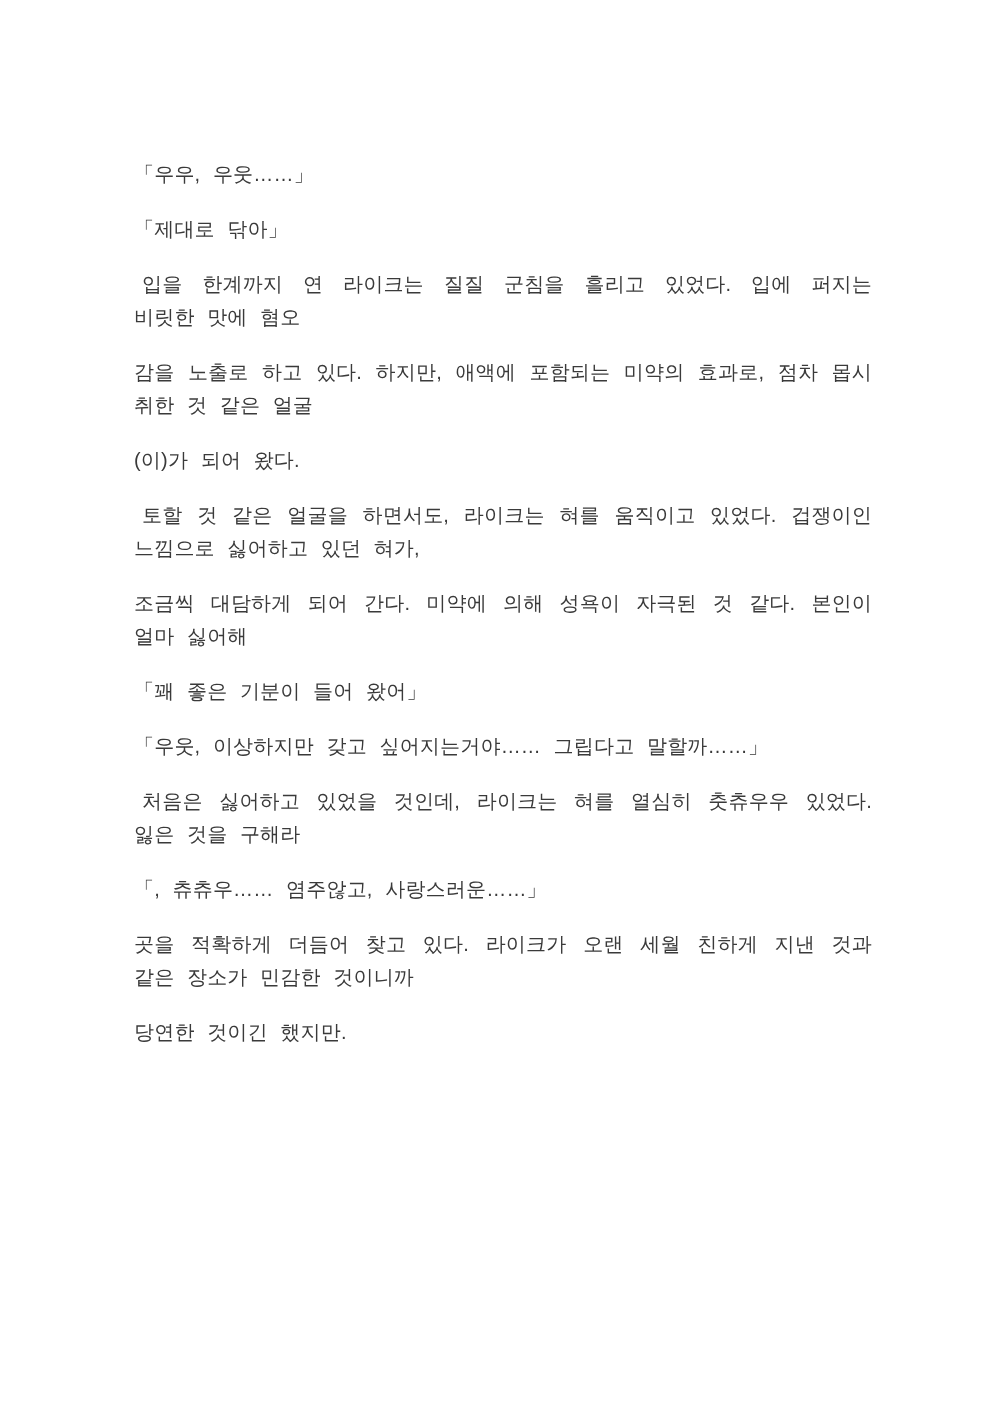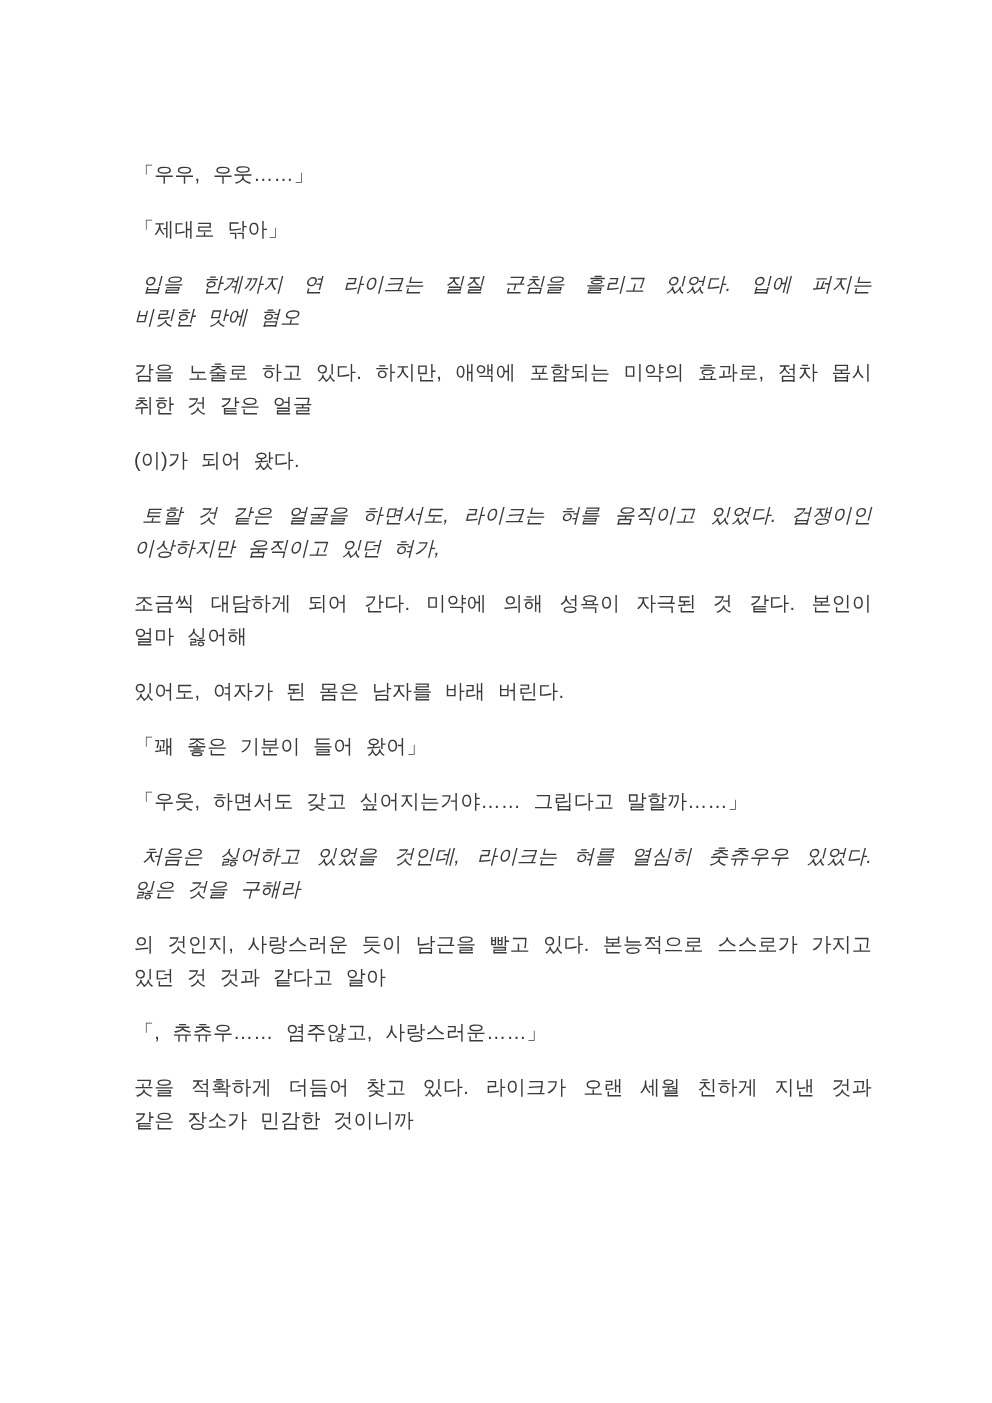--- a/index.html
+++ b/index.html
@@ -29,36 +29,34 @@
     line-height: 33px;
     color: #3a3a3a;
     letter-spacing: 0.2px;
     word-spacing: 0.34em;
     text-align: justify;
     word-break: keep-all;
     overflow-wrap: break-word;
   }
   .para.indent {
     text-indent: 8px;
-    font-style: italic;
   }
 </style>
 </head>
 <body>
 
 <div class="page">
   <div class="text-content">
       <p class="para">「우우, 우웃……」</p>
       <p class="para">「제대로 닦아」</p>
       <p class="para indent">입을 한계까지 연 라이크는 질질 군침을 흘리고 있었다. 입에 퍼지는 비릿한 맛에 혐오</p>
       <p class="para">감을 노출로 하고 있다. 하지만, 애액에 포함되는 미약의 효과로, 점차 몹시 취한 것 같은 얼굴</p>
       <p class="para">(이)가 되어 왔다.</p>
-      <p class="para indent">토할 것 같은 얼굴을 하면서도, 라이크는 혀를 움직이고 있었다. 겁쟁이인 이상하지만 움직이고 있던 혀가,</p>
+      <p class="para indent">토할 것 같은 얼굴을 하면서도, 라이크는 혀를 움직이고 있었다. 겁쟁이인 느낌으로 싫어하고 있던 혀가,</p>
       <p class="para">조금씩 대담하게 되어 간다. 미약에 의해 성욕이 자극된 것 같다. 본인이 얼마 싫어해</p>
-      <p class="para">있어도, 여자가 된 몸은 남자를 바래 버린다.</p>
       <p class="para">「꽤 좋은 기분이 들어 왔어」</p>
-      <p class="para">「우웃, 하면서도 갖고 싶어지는거야…… 그립다고 말할까……」</p>
+      <p class="para">「우웃, 이상하지만 갖고 싶어지는거야…… 그립다고 말할까……」</p>
       <p class="para indent">처음은 싫어하고 있었을 것인데, 라이크는 혀를 열심히 춧츄우우 있었다. 잃은 것을 구해라</p>
-      <p class="para">의 것인지, 사랑스러운 듯이 남근을 빨고 있다. 본능적으로 스스로가 가지고 있던 것 것과 같다고 알아</p>
       <p class="para">「, 츄츄우…… 염주않고, 사랑스러운……」</p>
       <p class="para">곳을 적확하게 더듬어 찾고 있다. 라이크가 오랜 세월 친하게 지낸 것과 같은 장소가 민감한 것이니까</p>
+      <p class="para">당연한 것이긴 했지만.</p>
     </div>
 </div>
 
 </body></html>

